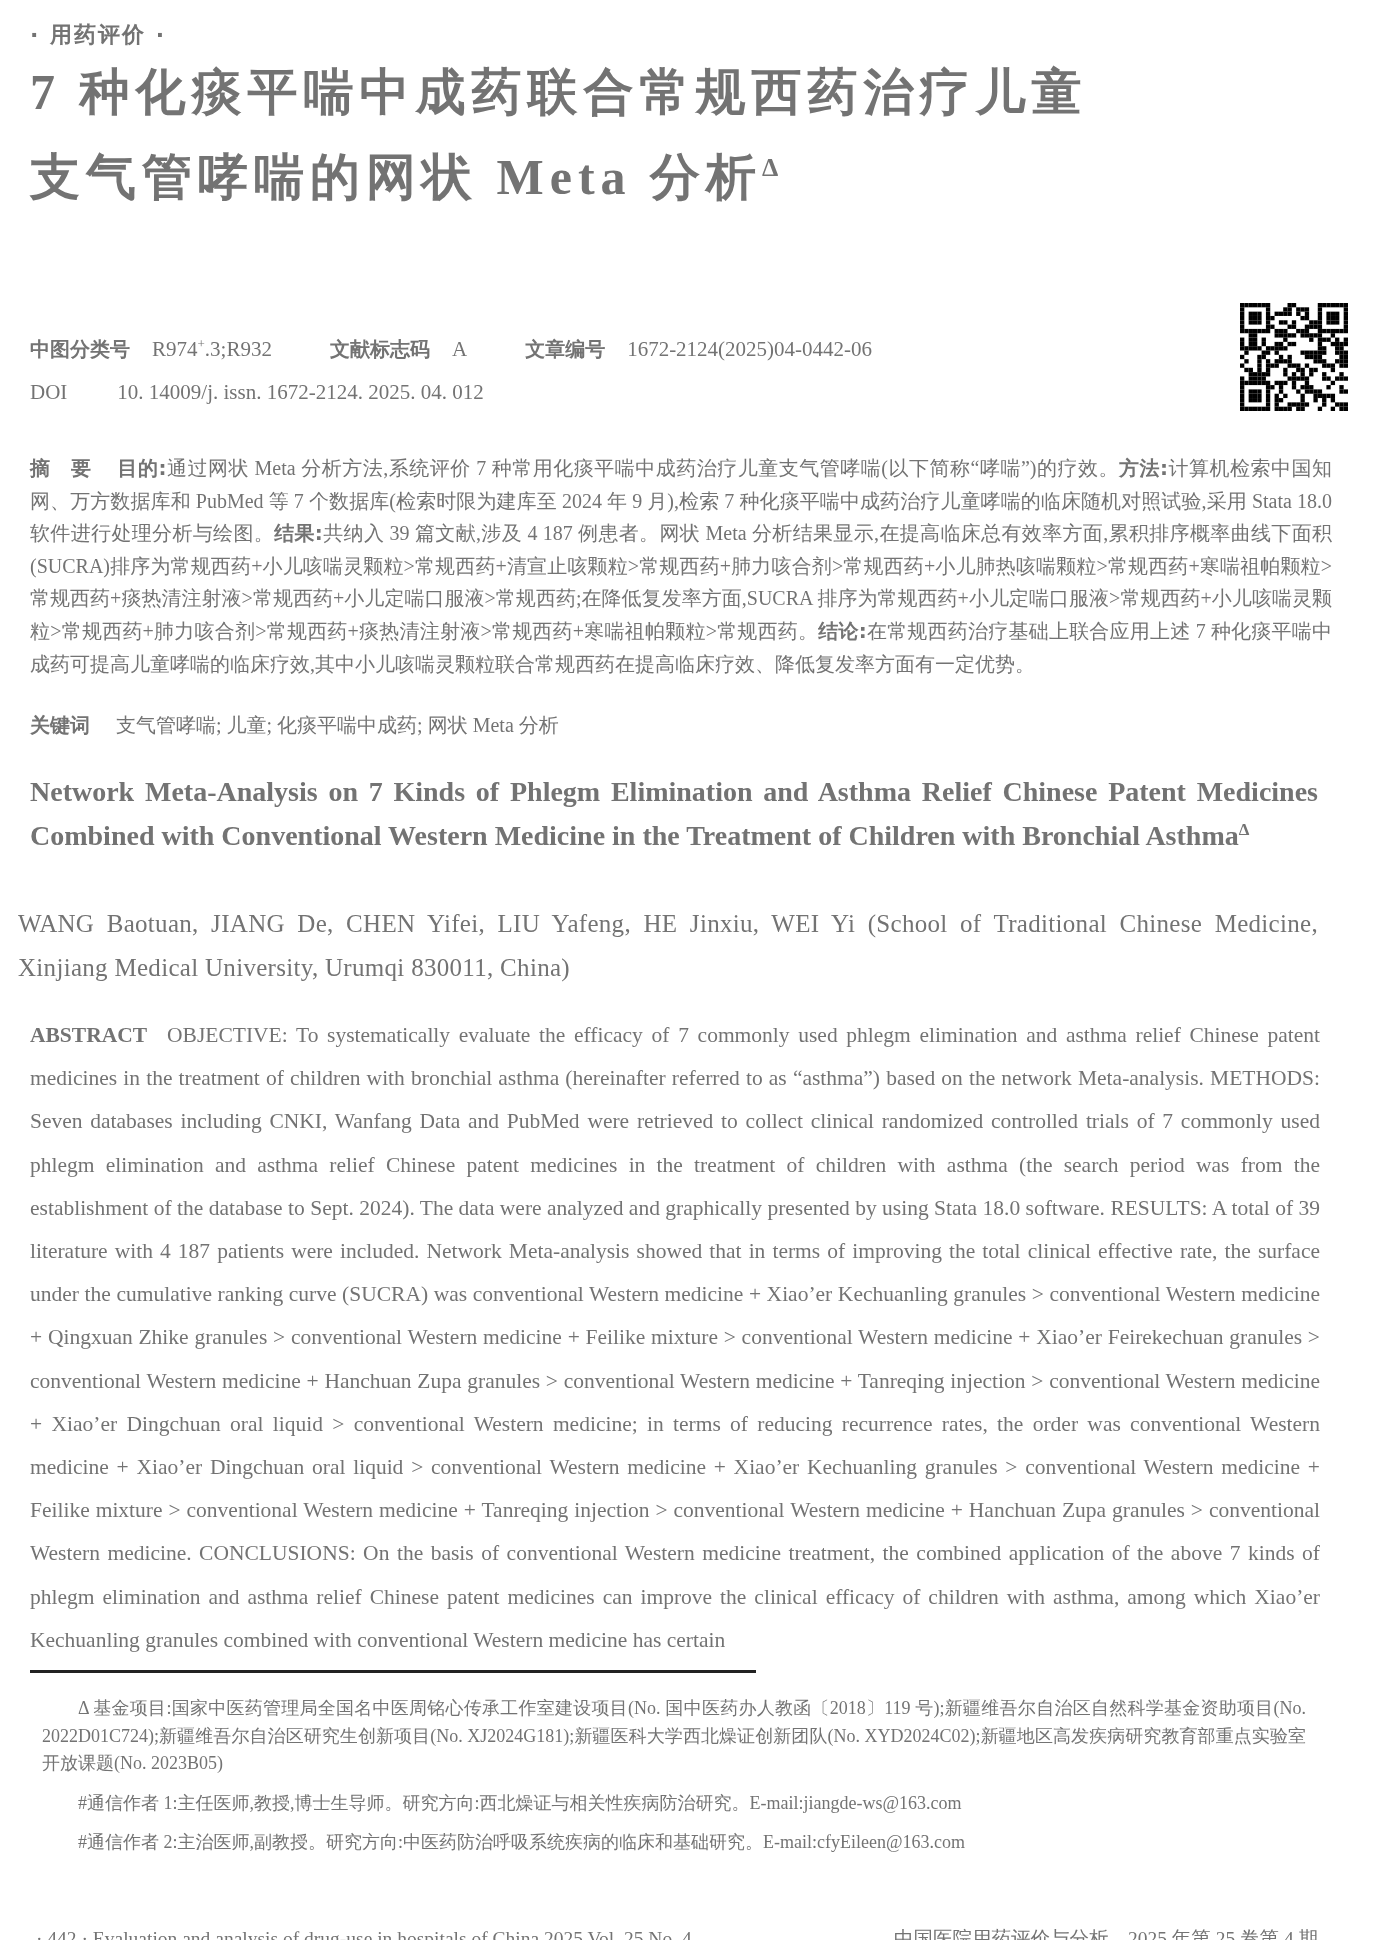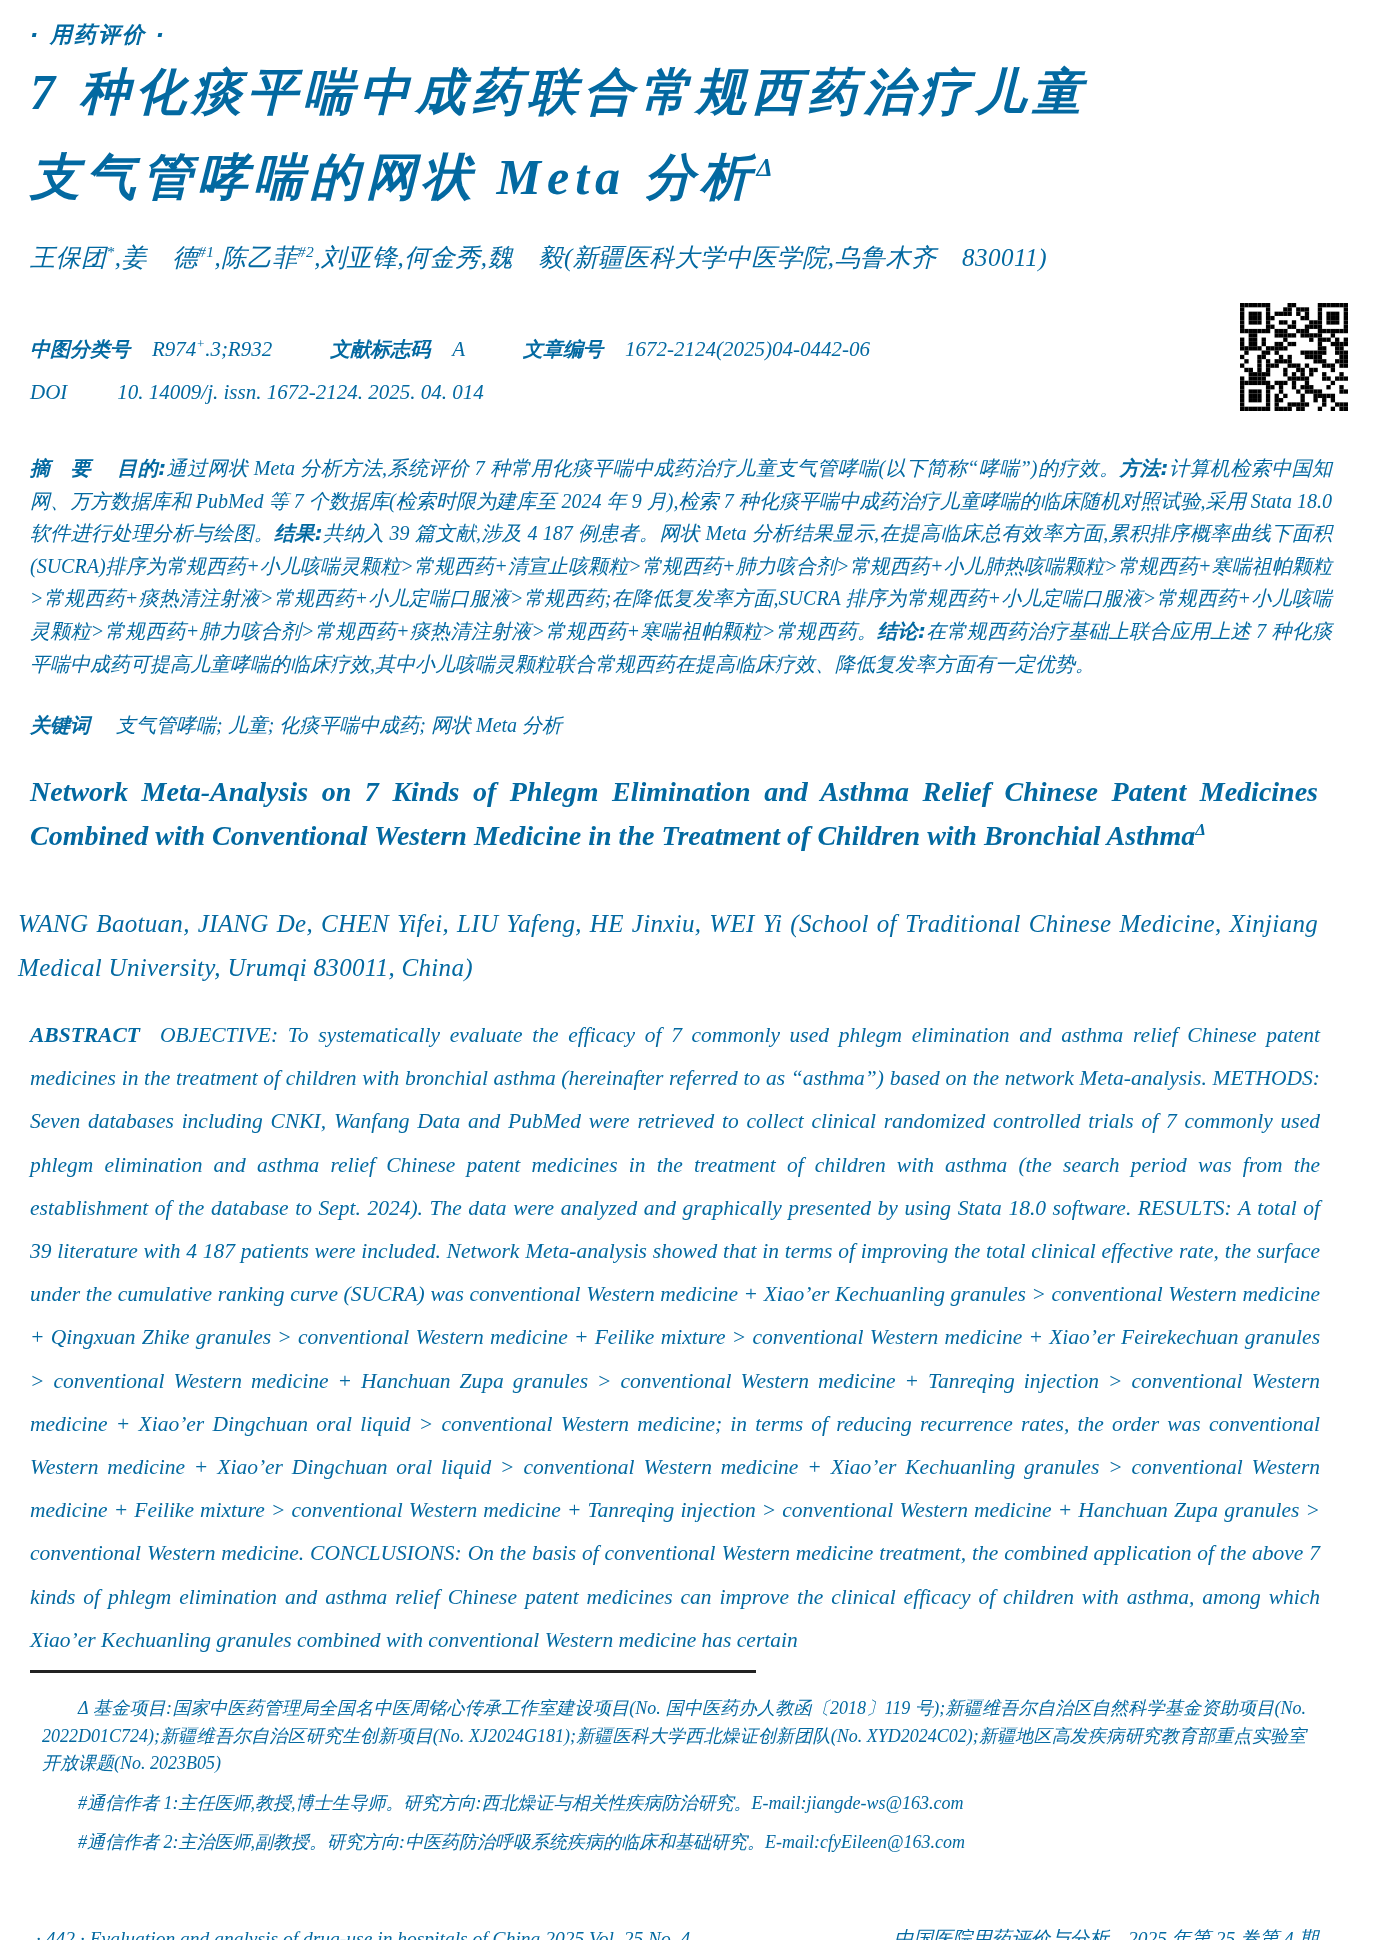--- a/index.html
+++ b/index.html
@@ -1,22 +1,21 @@
 <!DOCTYPE html>
 <html><head>
 <meta charset="utf-8">
 <style>
   html,body{margin:0;padding:0;background:#ffffff;}
   .page{
     position:relative;
     width:1348px;height:1940px;
-    background:#ffffff;color:#0369a1;
+    background:#ffffff;color:#737373;
     font-family:"Liberation Serif","DejaVu Serif",serif;
     overflow:hidden;
-    font-style:italic;
   }
   .hei{font-family:"DejaVu Sans","Liberation Sans",sans-serif;font-weight:700;}
   sup{font-size:62%;line-height:0;}
 
   .section-label{
     position:absolute;top:20px;left:30px;
     font-size:22px;letter-spacing:2px;
   }
   .title-zh{
     position:absolute;top:50px;left:30px;right:30px;
@@ -86,40 +85,39 @@
 
 <div class="page">
 
   <div class="section-label hei">· 用药评价 ·</div>
 
   <div class="title-zh">
     <span>7 种化痰平喘中成药联合常规西药治疗儿童</span><br>
     <span>支气管哮喘的网状 Meta 分析</span><sup>Δ</sup>
   </div>
 
-  <div class="authors-zh"><span>王保团</span><sup>*</sup>,<span>姜　德</span><sup>#1</sup>,<span>陈乙菲</span><sup>#2</sup>,<span>刘亚锋</span>,<span>何金秀</span>,<span>魏　毅</span><span>(新疆医科大学中医学院,乌鲁木齐　830011)</span></div>
 
   <div class="meta-row">
     <span class="grp">
       <span class="lbl hei">中图分类号</span>
       <span><span>R974</span><sup>+</sup><span>.3;R932</span></span>
     </span>
     <span class="grp">
       <span class="lbl hei">文献标志码</span>
       <span>A</span>
     </span>
     <span class="grp">
       <span class="lbl hei">文章编号</span>
       <span>1672-2124(2025)04-0442-06</span>
     </span>
   </div>
 
   <div class="doi-row">
     <span class="doi-l">DOI</span>
-    <span>10. 14009/j. issn. 1672-2124. 2025. 04. 014</span>
+    <span>10. 14009/j. issn. 1672-2124. 2025. 04. 012</span>
   </div>
 
   <div class="qr" id="qr-box">
       <svg viewBox="0 0 108 108" xmlns="http://www.w3.org/2000/svg" fill="#000">
         <rect x="0.00" y="0.00" width="4.32" height="4.32"></rect>
         <rect x="4.32" y="0.00" width="4.32" height="4.32"></rect>
         <rect x="8.64" y="0.00" width="4.32" height="4.32"></rect>
         <rect x="12.96" y="0.00" width="4.32" height="4.32"></rect>
         <rect x="17.28" y="0.00" width="4.32" height="4.32"></rect>
         <rect x="21.60" y="0.00" width="4.32" height="4.32"></rect>

